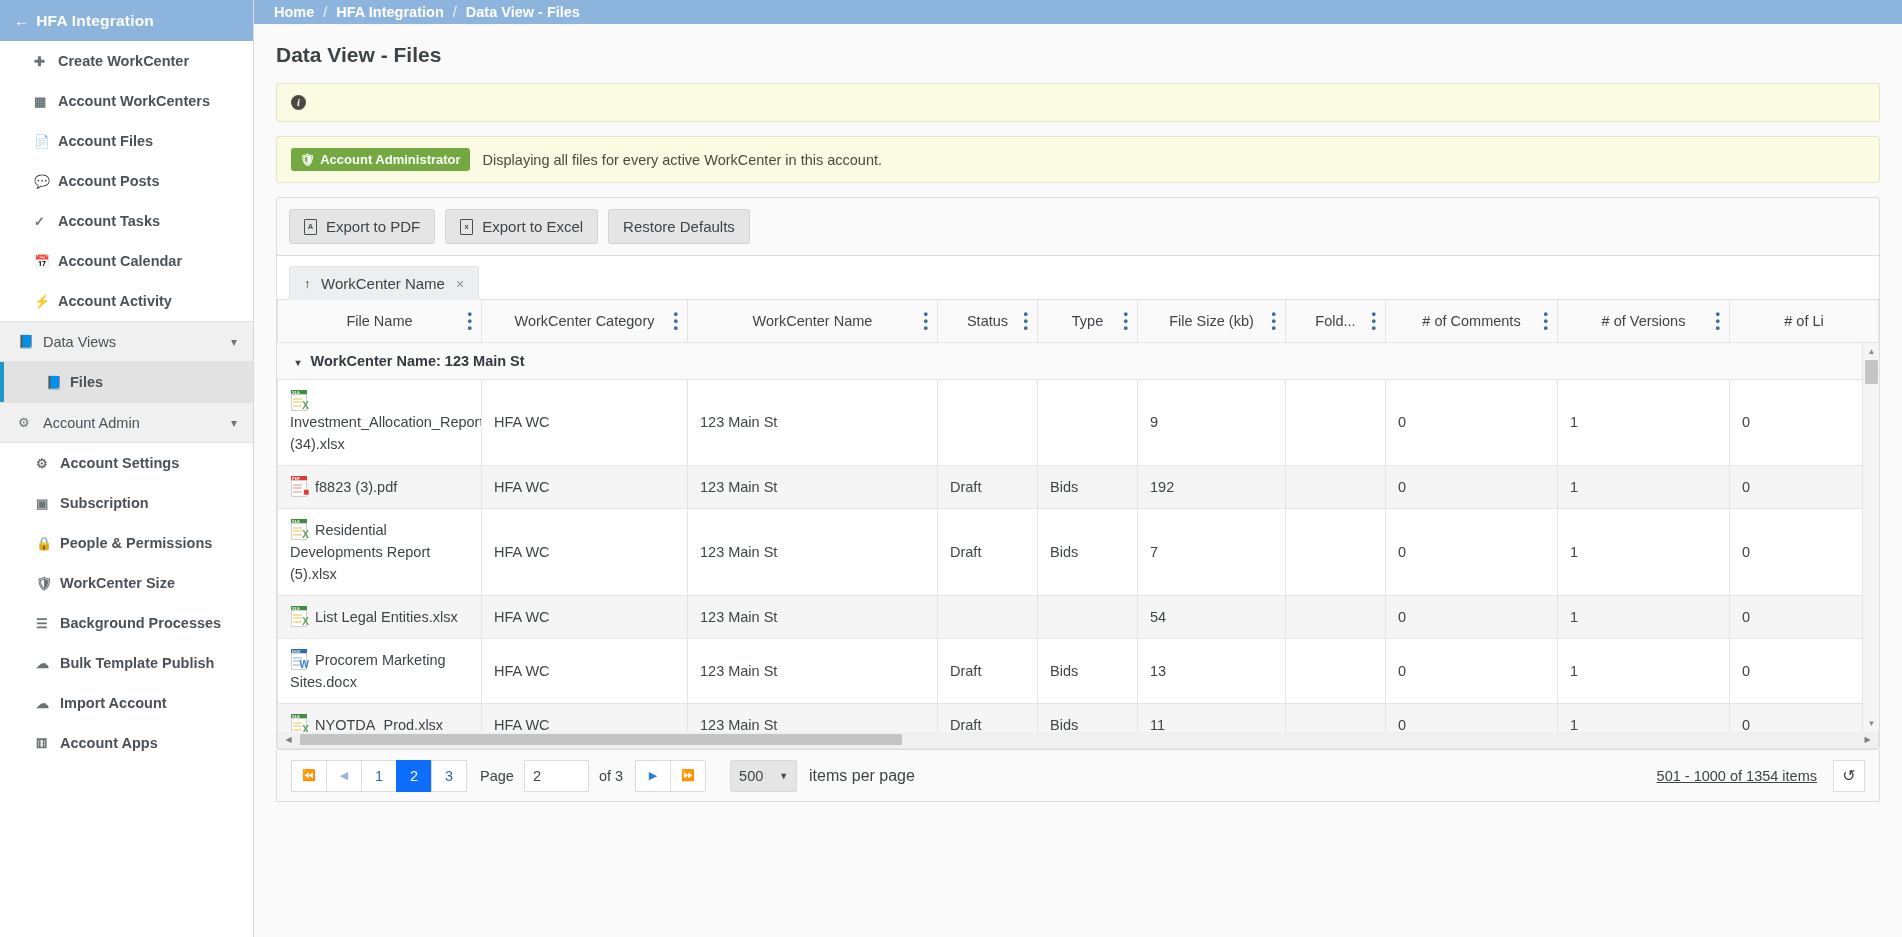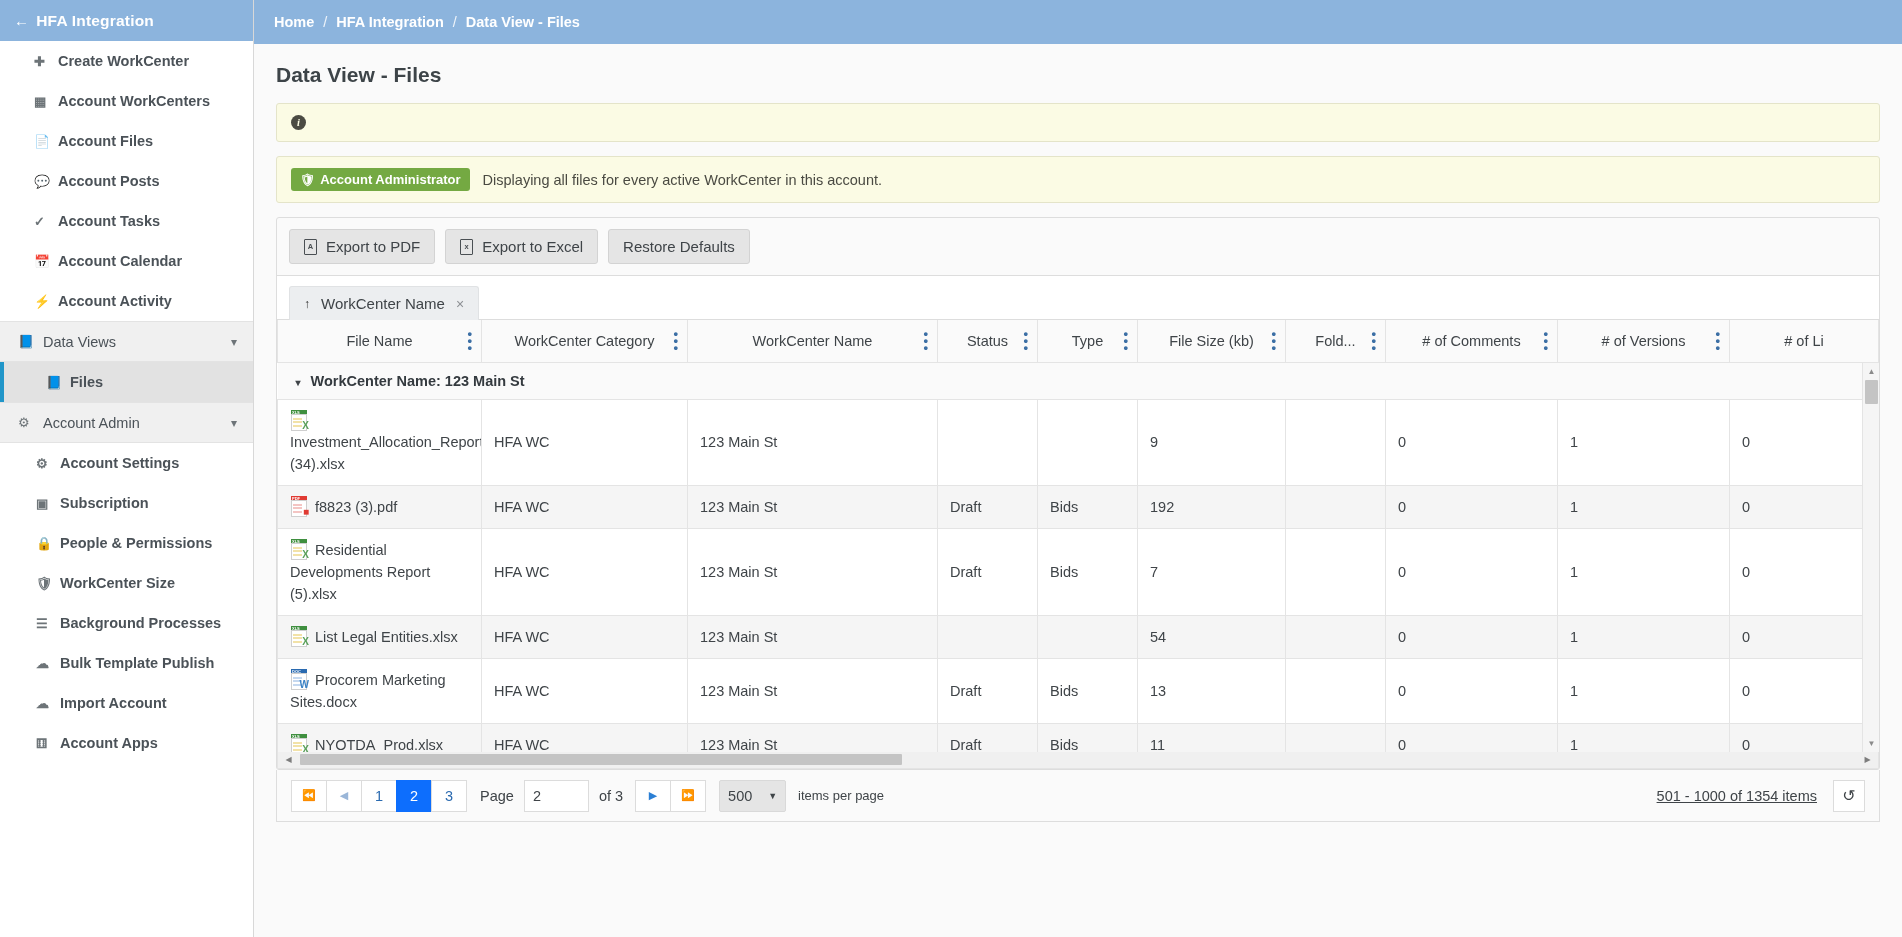--- a/index.html
+++ b/index.html
@@ -78,21 +78,21 @@
     padding-left: 36px;
     font-size: 14.5px; font-weight: bold;
     color: #4b5258;
     cursor: pointer;
   }
   .nav-child .ico { width: 20px; min-width: 20px; color: #6d7478; font-size: 13px; margin-right: 4px; }
 
   
   .main { flex: 1; height: 937px; display: flex; flex-direction: column; background: #fafafa; overflow: hidden; }
   .topbar {
-    height: 44px; background: #8cb4dd; color: #ffffff;
+    height: 24px; background: #8cb4dd; color: #ffffff;
     display: flex; align-items: center; padding-left: 20px;
     font-size: 14.5px; font-weight: bold;
   }
   .crumb { cursor: pointer; }
   .crumb.last { cursor: default; }
   .crumb-sep { margin: 0 9px; font-weight: normal; opacity: .85; }
 
   .content { flex: 1; padding: 0 22px; overflow: hidden; }
   .page-title {
     font-size: 21px; font-weight: bold; color: #3d4448;
@@ -280,24 +280,24 @@
     width: 65px; height: 32px; border: 1px solid #dcdcdc; background: #ffffff;
     font-size: 14.5px; color: #3f4448; padding: 0 8px;
     font-family: "Liberation Sans", sans-serif;
   }
   .pg-of { font-size: 14.5px; color: #3f4448; margin: 0 12px 0 10px; }
   .pg-select {
     display: inline-flex; align-items: center; justify-content: space-between;
     width: 67px; height: 32px; background: #e5e5e5;
     border: 1px solid #d9d9d9; border-radius: 2px;
     padding: 0 8px; font-size: 14.5px; color: #3f4448; cursor: pointer;
-    margin-left: 0;
+    margin-left: 11px;
   }
   .pg-select .cd { font-size: 9px; color: #3f4448; }
-  .pg-ipp { font-size: 13px; color: #3f4448; margin-left: 12px; }
+  .pg-ipp { font-size: 16px; color: #3f4448; margin-left: 12px; }
   .pg-right { margin-left: auto; display: flex; align-items: center; }
   .pg-count { font-size: 14.5px; color: #3f4448; margin-right: 16px; text-decoration: underline; }
   .refresh-btn {
     width: 32px; height: 32px; border: 1px solid #dcdcdc; background: #ffffff;
     display: inline-flex; align-items: center; justify-content: center;
     font-size: 16px; color: #3f4448; cursor: pointer;
   }
 </style>
 </head>
 <body>

